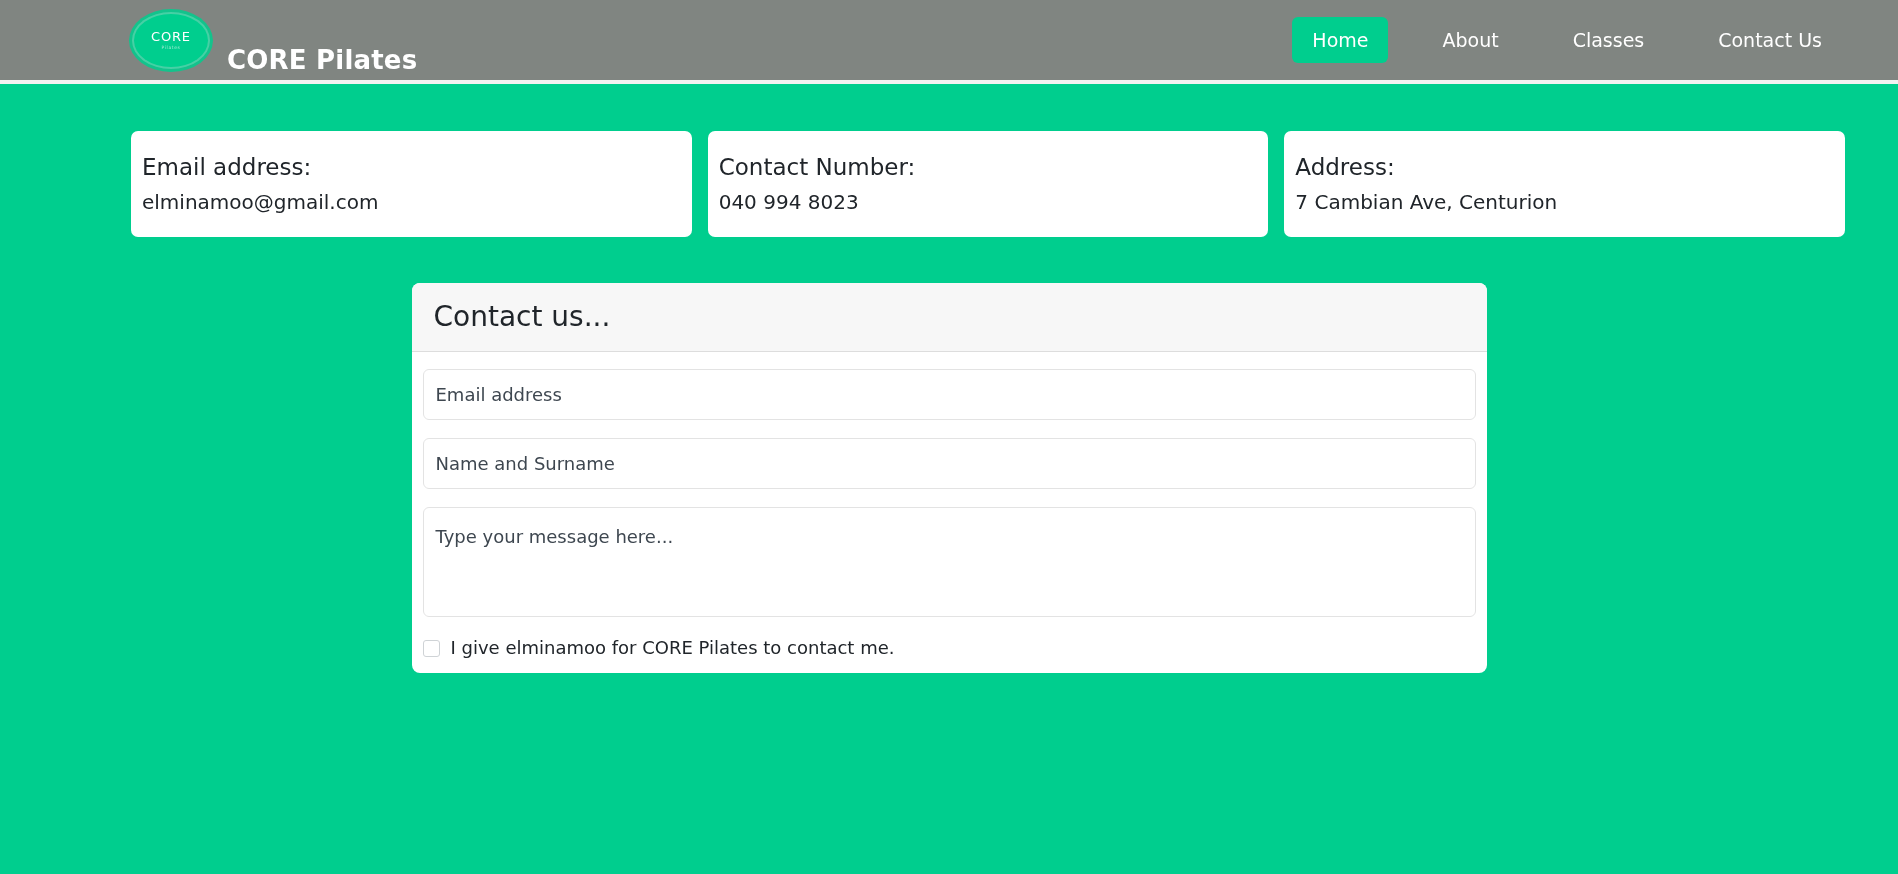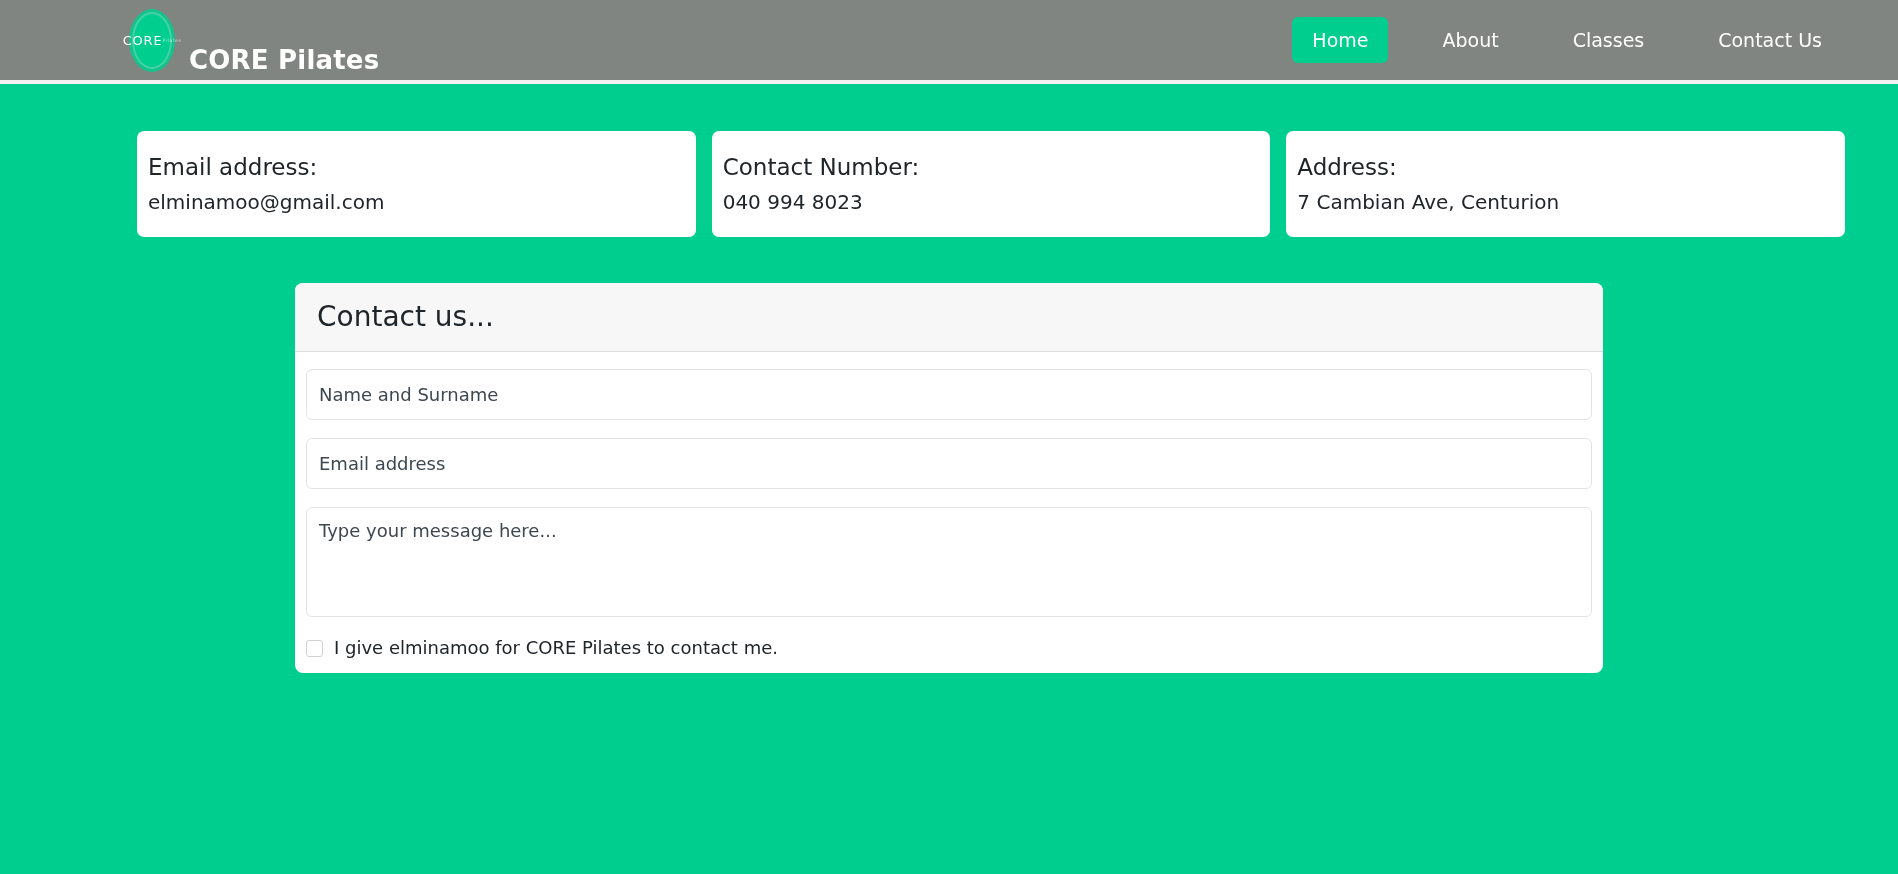--- a/index.html
+++ b/index.html
@@ -21,25 +21,26 @@
     padding: 0 56px 0 134px;
     border-bottom: 4px solid #f2f2f2;
   }
   .brand {
     display: flex;
     align-items: center;
     gap: 19px;
     cursor: pointer;
   }
   .logo {
-    width: 36px; height: 53px;
+    width: 74px; height: 53px;
     border-radius: 50%;
     background: #00ce8e;
     position: relative;
     display: flex;
+    flex-direction: column;
     align-items: center;
     justify-content: center;
     flex: none;
     box-shadow: 0 0 0 2px rgba(255,255,255,0.22),
                 0 0 0 5px rgba(0,206,142,0.85);
   }
   .logo .logo-main {
     color: #ffffff;
     font-size: 13px;
     letter-spacing: 0.8px;
@@ -79,21 +80,20 @@
   }
   .nav-link.active {
     background: #00ce8e;
   }
 
   
   .info-row {
     display: flex;
     gap: 16px;
     padding: 47px 53px 0 131px;
-    margin-left: 6px;
   }
   .info-card {
     flex: 1;
     background: #ffffff;
     border-radius: 7px;
     padding: 22px 11px 22px 11px;
     min-height: 100px;
   }
   .info-title {
     font-size: 23px;
@@ -107,21 +107,21 @@
     line-height: 1.3;
   }
 
   
   .form-wrap {
     padding: 46px 0 0 0;
     display: flex;
     justify-content: center;
   }
   .form-card {
-    width: 1308px;
+    width: 1075px;
     background: #ffffff;
     border-radius: 8px;
     overflow: hidden;
   }
   .form-card-header {
     background: #f7f7f7;
     border-bottom: 1px solid #dddddd;
     padding: 17px 22px 18px 22px;
   }
   .form-card-title {
@@ -142,21 +142,21 @@
     font-size: 18px;
     color: #20252a;
     padding: 14px 12px;
     margin-bottom: 18px;
     outline: none;
   }
   .field::placeholder { color: #3e4750; opacity: 1; }
   textarea.field {
     height: 110px;
     resize: none;
-    padding-top: 12px;
+    padding-top: 18px;
     margin-bottom: 16px;
   }
   .check-row {
     display: flex;
     align-items: center;
     gap: 11px;
     padding: 6px 0 16px 0;
   }
   .check-box {
     width: 17px; height: 17px;
@@ -215,23 +215,23 @@
 
 <div class="form-wrap">
   <div class="form-card">
 
     <div class="form-card-header">
       <div class="form-card-title">Contact us...</div>
     </div>
 
     <div class="form-card-body">
 
+      <input class="field" type="email" placeholder="Email address" style="">
+
       <input class="field" type="text" placeholder="Name and Surname" style="">
-
-      <input class="field" type="email" placeholder="Email address" style="">
 
 
       <textarea class="field" placeholder="Type your message here..." style=""></textarea>
 
       <div class="check-row">
         <div class="check-box"></div>
         <span class="check-label">I give elminamoo for CORE Pilates to contact me.</span>
       </div>
 
     </div>

